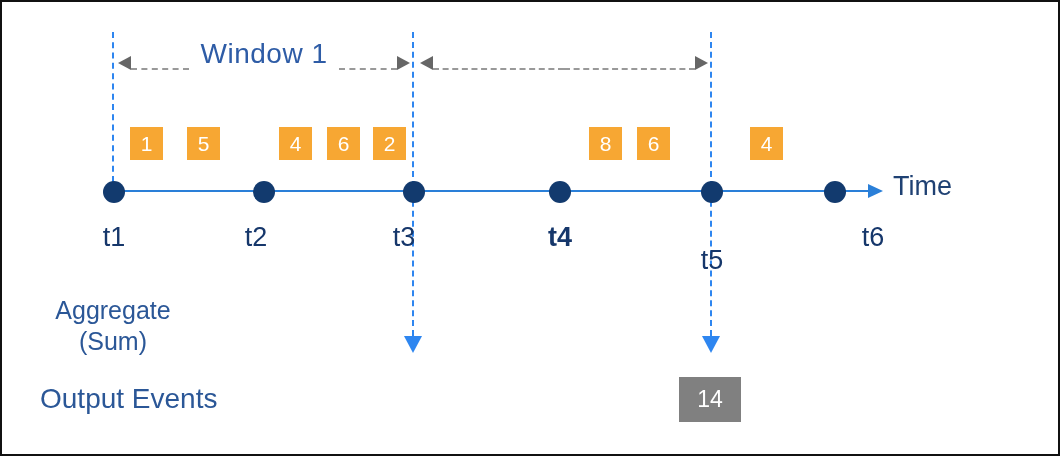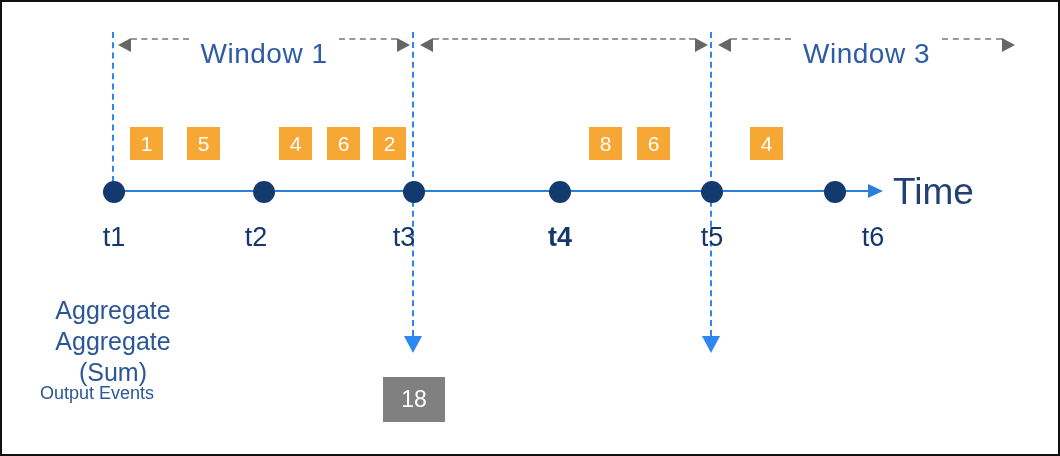--- a/index.html
+++ b/index.html
@@ -34,21 +34,21 @@
   .down-arrow{
     position:absolute;width:0;height:0;
     border-left:9px solid transparent;
     border-right:9px solid transparent;
     border-top:17px solid var(--dashed-guide);
     z-index:2;
   }
   
   .wspan{
     position:absolute;top:36px;height:32px;
-    display:flex;align-items:flex-start;
+    display:flex;align-items:flex-end;
     z-index:3;
   }
   .ws-1{left:116px;width:292px;}
   .ws-2{left:418px;width:288px;}
   .ws-3{left:716px;width:297px;}
   .dashseg{flex:1;height:0;border-top:2px dashed var(--window-arrow-line);}
   .tri{width:0;height:0;flex:0 0 auto;}
   .tri-left{border-top:7px solid transparent;border-bottom:7px solid transparent;border-right:13px solid var(--window-arrow-head);}
   .tri-right{border-top:7px solid transparent;border-bottom:7px solid transparent;border-left:13px solid var(--window-arrow-head);}
   .wlabel{
@@ -77,31 +77,31 @@
   .dot{
     position:absolute;top:179px;width:22px;height:22px;border-radius:50%;
     background:var(--dot);z-index:4;
   }
   .tick{
     position:absolute;top:220px;width:60px;text-align:center;
     font-size:27px;font-weight:300;color:var(--tick-blue);z-index:5;
   }
   .time-label{
     position:absolute;left:891px;top:169px;
-    font-size:37px;font-weight:300;color:#1F4173;z-index:3;
+    font-size:27px;font-weight:300;color:#1F4173;z-index:3;
   }
   
   .agg-label{
     position:absolute;left:22px;top:293px;width:178px;
     text-align:center;font-size:25px;line-height:31px;
     font-weight:300;color:var(--label-blue);z-index:3;
   }
   .out-label{
     position:absolute;left:38px;top:381px;
-    font-size:18px;font-weight:300;color:var(--label-blue);z-index:3;
+    font-size:28px;font-weight:300;color:var(--label-blue);z-index:3;
   }
   
   .outbox{
     position:absolute;top:375px;width:62px;height:45px;
     background:var(--output-box);
     color:#fff;font-size:23px;font-weight:300;
     display:flex;align-items:center;justify-content:center;
     z-index:3;
   }
 </style>
@@ -122,27 +122,20 @@
     <span class="wlabel">Window 1</span>
     <span class="dashseg"></span>
     <span class="tri tri-right"></span>
   </div>
   <div class="wspan ws-2">
     <span class="tri tri-left"></span>
     <span class="dashseg"></span>
     <span class="dashseg"></span>
     <span class="tri tri-right"></span>
   </div>
-  <div class="wspan ws-3">
-    <span class="tri tri-left"></span>
-    <span class="dashseg"></span>
-    <span class="wlabel">Window 3</span>
-    <span class="dashseg"></span>
-    <span class="tri tri-right"></span>
-  </div>
 
   <div class="evt" style="left:128px;">1</div>
   <div class="evt" style="left:185px;">5</div>
   <div class="evt" style="left:277px;">4</div>
   <div class="evt" style="left:325px;">6</div>
   <div class="evt" style="left:371px;">2</div>
   <div class="evt" style="left:587px;">8</div>
   <div class="evt" style="left:635px;">6</div>
   <div class="evt" style="left:748px;">4</div>
 
@@ -154,24 +147,23 @@
   <div class="dot" style="left:251px;"></div>
   <div class="dot" style="left:401px;"></div>
   <div class="dot" style="left:547px;"></div>
   <div class="dot" style="left:699px;"></div>
   <div class="dot" style="left:822px;"></div>
 
   <div class="tick" style="left:82px;">t1</div>
   <div class="tick" style="left:224px;">t2</div>
   <div class="tick" style="left:372px;">t3</div>
   <div class="tick" style="left:528px;font-weight:bold;">t4</div>
-  <div class="tick" style="left:680px;">t5</div>
+  <div class="tick" style="left:680px;margin-top:23px;">t5</div>
   <div class="tick" style="left:841px;">t6</div>
 
   <div class="agg-label">
-    <div>Aggregate</div>
     <div>Aggregate (Sum)</div>
   </div>
   <div class="out-label">Output Events</div>
 
-  <div class="outbox" style="left:381px;">18</div>
+  <div class="outbox" style="left:677px;">14</div>
 
 </div>
 
 </body></html>

